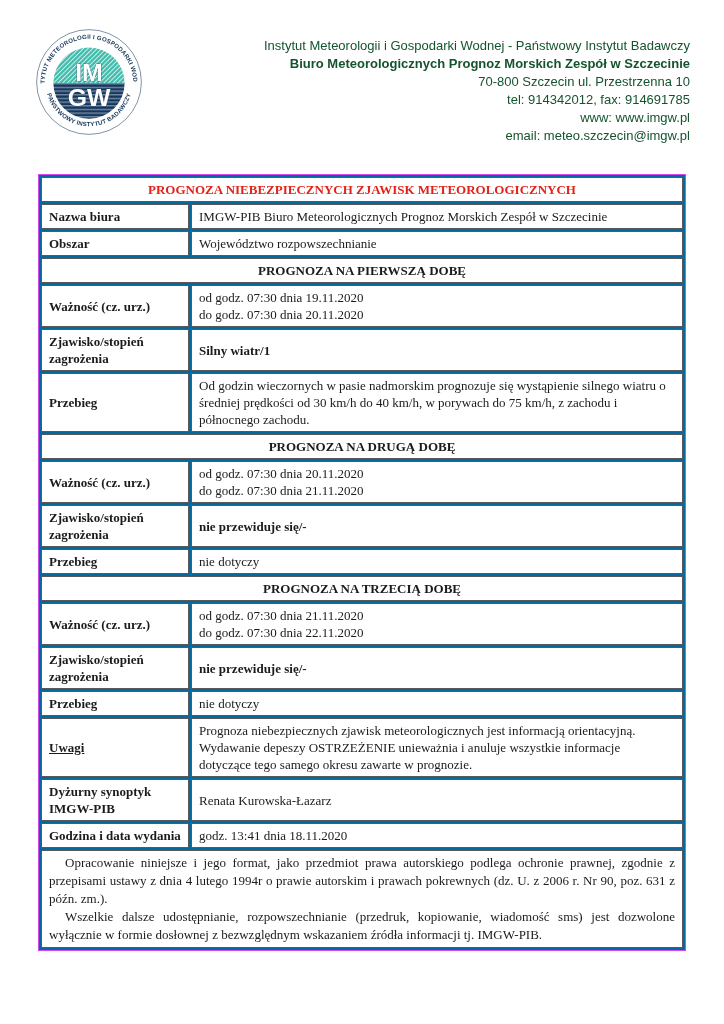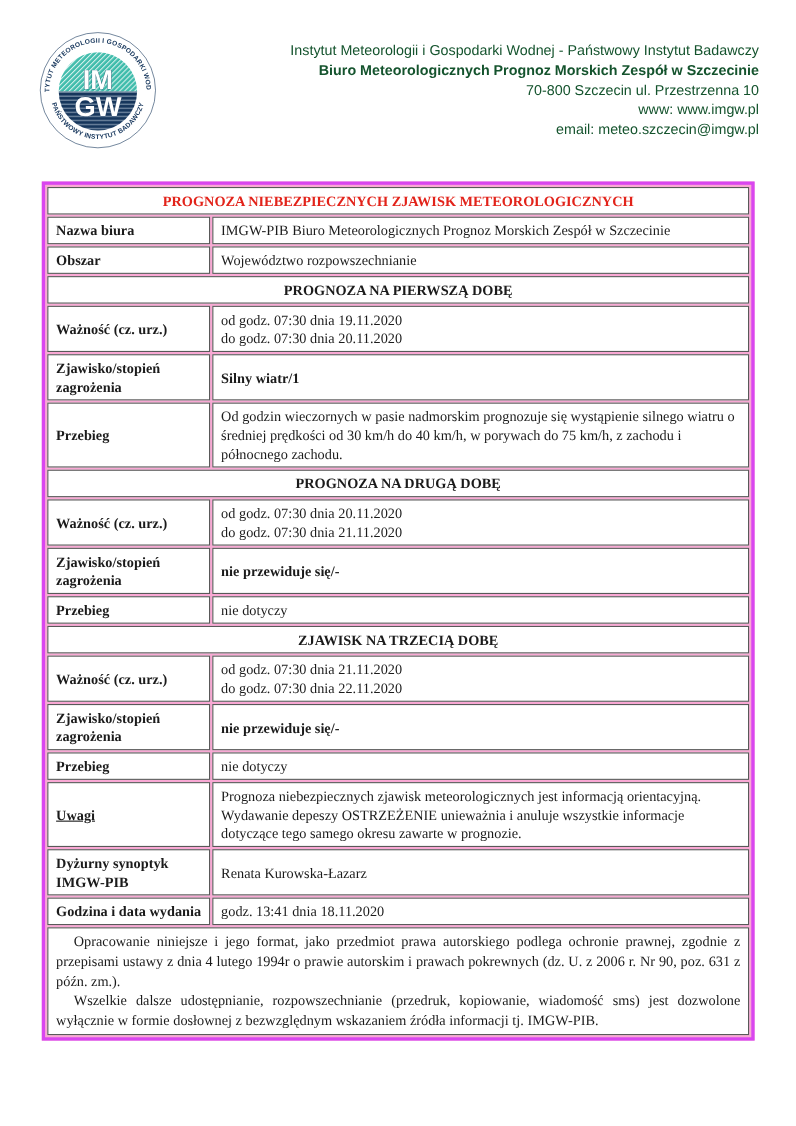--- a/index.html
+++ b/index.html
@@ -41,22 +41,22 @@
     padding-top: 9px;
   }
   .letterhead-text .bold-line { font-weight: bold; }
 
   
   table.forecast {
     width: 648px;
     margin: 29px 38px 0 38px;
     border-collapse: separate;
     border-spacing: 2px;
-    border: 3px solid #d946ef;
-    background: #f9a8d4;
+    border: 1px solid #d946ef;
+    background: #0369a1;
   }
   table.forecast td {
     border: 1px solid #595959;
     padding: 3px 7px;
     font-size: 13px;
     line-height: 17px;
     vertical-align: middle;
     background: #ffffff;
   }
   td.label-cell {
@@ -118,20 +118,21 @@
           <textPath href="#arcBot" startOffset="50%" text-anchor="middle">PAŃSTWOWY INSTYTUT BADAWCZY</textPath>
         </text>
         <text x="50" y="49" text-anchor="middle" font-family="Liberation Sans, sans-serif" font-size="23" font-weight="bold" fill="#ffffff" stroke="#16365c" stroke-width="0.5" paint-order="stroke">IM</text>
         <text x="50" y="72" text-anchor="middle" font-family="Liberation Sans, sans-serif" font-size="23" font-weight="bold" fill="#ffffff" stroke="#16365c" stroke-width="0.5" paint-order="stroke">GW</text>
       </svg>
     </div>
     <div class="letterhead-text">
       <div>Instytut Meteorologii i Gospodarki Wodnej - Państwowy Instytut Badawczy</div>
       <div class="bold-line">Biuro Meteorologicznych Prognoz Morskich Zespół w Szczecinie</div>
       <div>70-800 Szczecin ul. Przestrzenna 10</div>
+      <div>tel: 914342012, fax: 914691785</div>
       <div>www: www.imgw.pl</div>
       <div>email: meteo.szczecin@imgw.pl</div>
     </div>
   </div>
 
   <table class="forecast">
     <tbody>
 
       <tr>
         <td class="title-cell" colspan="2" style="color:#e2231a;">PROGNOZA NIEBEZPIECZNYCH ZJAWISK METEOROLOGICZNYCH</td>
@@ -179,21 +180,21 @@
       <tr>
         <td class="label-cell">Zjawisko/stopień zagrożenia</td>
         <td class="bold-value">nie przewiduje się/-</td>
       </tr>
       <tr>
         <td class="label-cell">Przebieg</td>
         <td>nie dotyczy</td>
       </tr>
 
       <tr>
-        <td class="section-cell" colspan="2">ZJAWISK NA TRZECIĄ DOBĘ</td>
+        <td class="section-cell" colspan="2">PROGNOZA NA TRZECIĄ DOBĘ</td>
       </tr>
       <tr>
         <td class="label-cell tall">Ważność (cz. urz.)</td>
         <td>
           <div>od godz. 07:30 dnia 21.11.2020</div>
           <div>do godz. 07:30 dnia 22.11.2020</div>
         </td>
       </tr>
       <tr>
         <td class="label-cell">Zjawisko/stopień zagrożenia</td>

